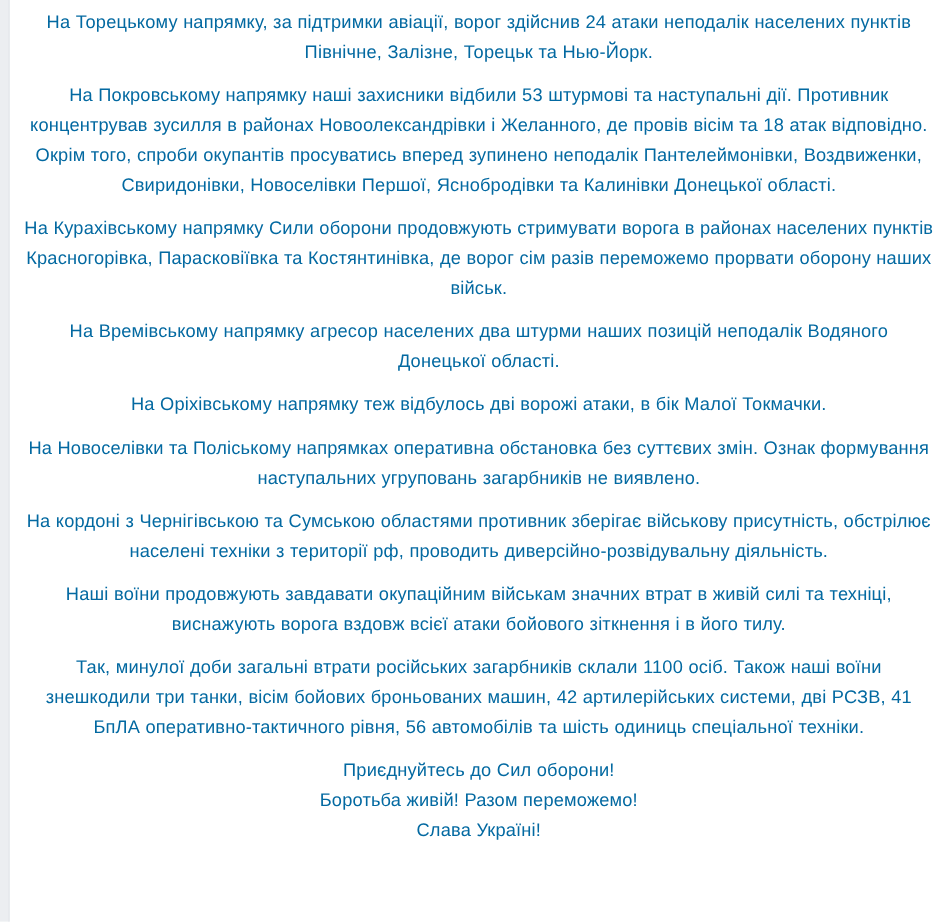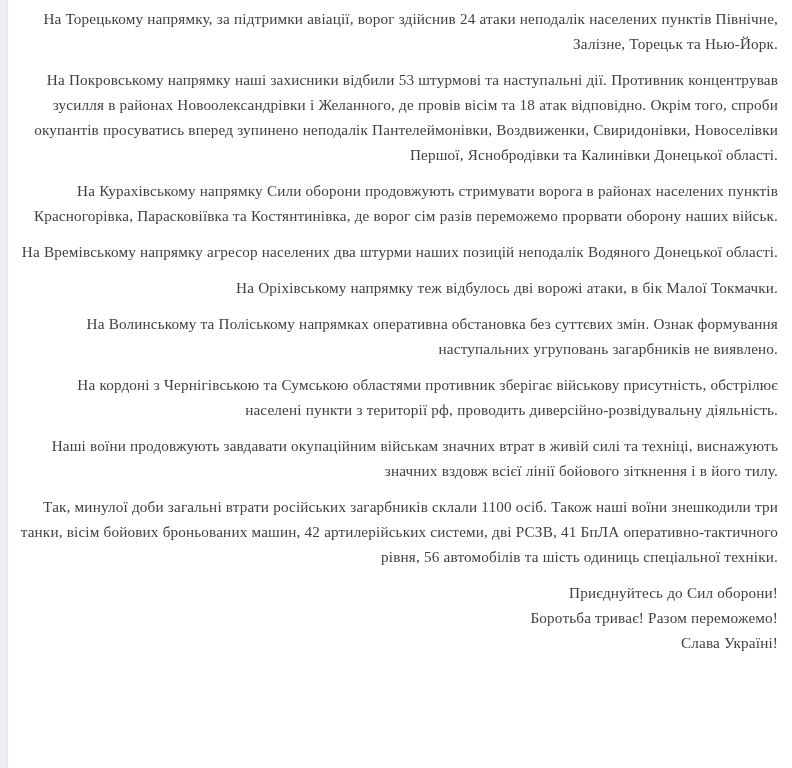--- a/index.html
+++ b/index.html
@@ -37,27 +37,26 @@
     left: 9px;
     top: 0;
     width: 783px;
     height: 768px;
     padding: 6px 14px 6px 11px;
     box-sizing: border-box;
     background: #ffffff;
   }
   .para {
     margin: 0 0 11px 0;
-    color: #404040;
+    color: #0369a1;
     font-size: 15.2px;
     line-height: 25px;
     letter-spacing: 0.01em;
-    text-align: right;
+    text-align: center;
     word-spacing: 0.01em;
-    font-family: Liberation Serif, serif;
   }
   .para:last-child {
     margin-bottom: 11px;
   }
   .para.closing {
     margin-top: 1px;
   }
 </style>
 </head>
 <body>
@@ -72,28 +71,28 @@
 
     <p class="para">На Покровському напрямку наші захисники відбили 53 штурмові та наступальні дії. Противник концентрував зусилля в районах Новоолександрівки і Желанного, де провів вісім та 18 атак відповідно. Окрім того, спроби окупантів просуватись вперед зупинено неподалік Пантелеймонівки, Воздвиженки,  Свиридонівки, Новоселівки Першої, Яснобродівки та Калинівки Донецької області.</p>
 
     <p class="para">На Курахівському напрямку Сили оборони продовжують стримувати ворога в районах населених пунктів Красногорівка, Парасковіївка та Костянтинівка, де ворог сім разів переможемо прорвати оборону наших військ.</p>
 
     <p class="para">На Времівському напрямку агресор населених два штурми наших позицій неподалік Водяного Донецької області.</p>
 
     <p class="para">На Оріхівському напрямку теж відбулось дві ворожі атаки, в бік Малої Токмачки.</p>
 
 
-    <p class="para">На Волинському та Поліському напрямках оперативна обстановка без суттєвих змін. Ознак формування наступальних угруповань загарбників не виявлено.</p>
+    <p class="para">На Новоселівки та Поліському напрямках оперативна обстановка без суттєвих змін. Ознак формування наступальних угруповань загарбників не виявлено.</p>
 
-    <p class="para">На кордоні з Чернігівською та Сумською областями противник зберігає військову присутність, обстрілює населені пункти з території рф, проводить диверсійно-розвідувальну діяльність.</p>
+    <p class="para">На кордоні з Чернігівською та Сумською областями противник зберігає військову присутність, обстрілює населені техніки з території рф, проводить диверсійно-розвідувальну діяльність.</p>
 
-    <p class="para">Наші воїни продовжують завдавати окупаційним військам значних втрат в живій силі та техніці, виснажують значних вздовж всієї лінії бойового зіткнення і в його тилу.</p>
+    <p class="para">Наші воїни продовжують завдавати окупаційним військам значних втрат в живій силі та техніці, виснажують ворога вздовж всієї атаки бойового зіткнення і в його тилу.</p>
 
     <p class="para">Так, минулої доби загальні втрати російських загарбників склали 1100 осіб. Також наші воїни знешкодили три танки, вісім бойових броньованих машин, 42 артилерійських системи, дві РСЗВ, 41 БпЛА оперативно-тактичного рівня, 56 автомобілів та шість одиниць спеціальної техніки.</p>
 
     <p class="para closing">
       <span>Приєднуйтесь до Сил оборони!</span><br>
-      <span>Боротьба триває! Разом переможемо!</span><br>
+      <span>Боротьба живій! Разом переможемо!</span><br>
       <span>Слава Україні!</span>
     </p>
 
   </div>
 </div>
 
 </body></html>

